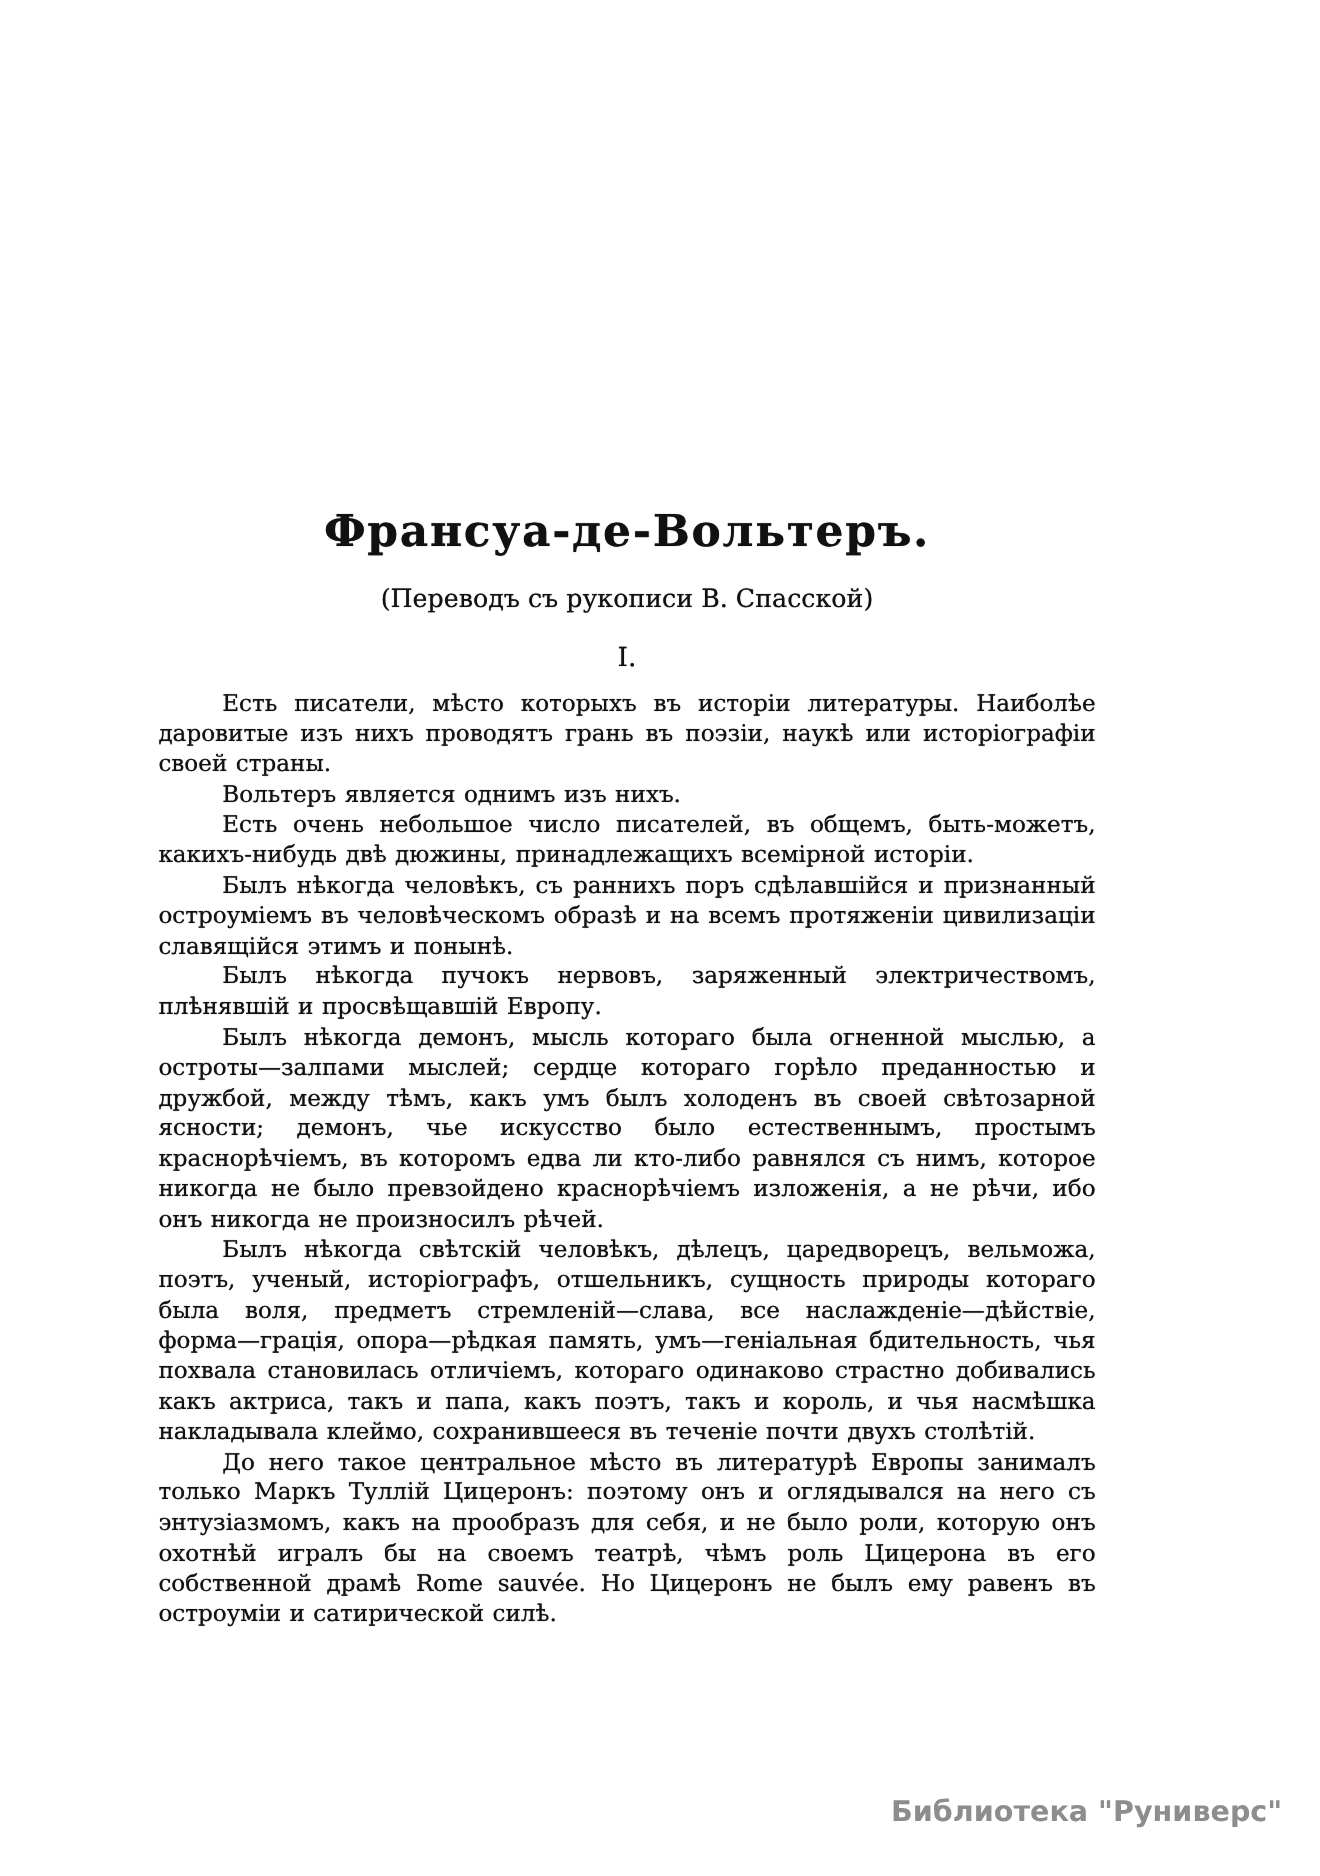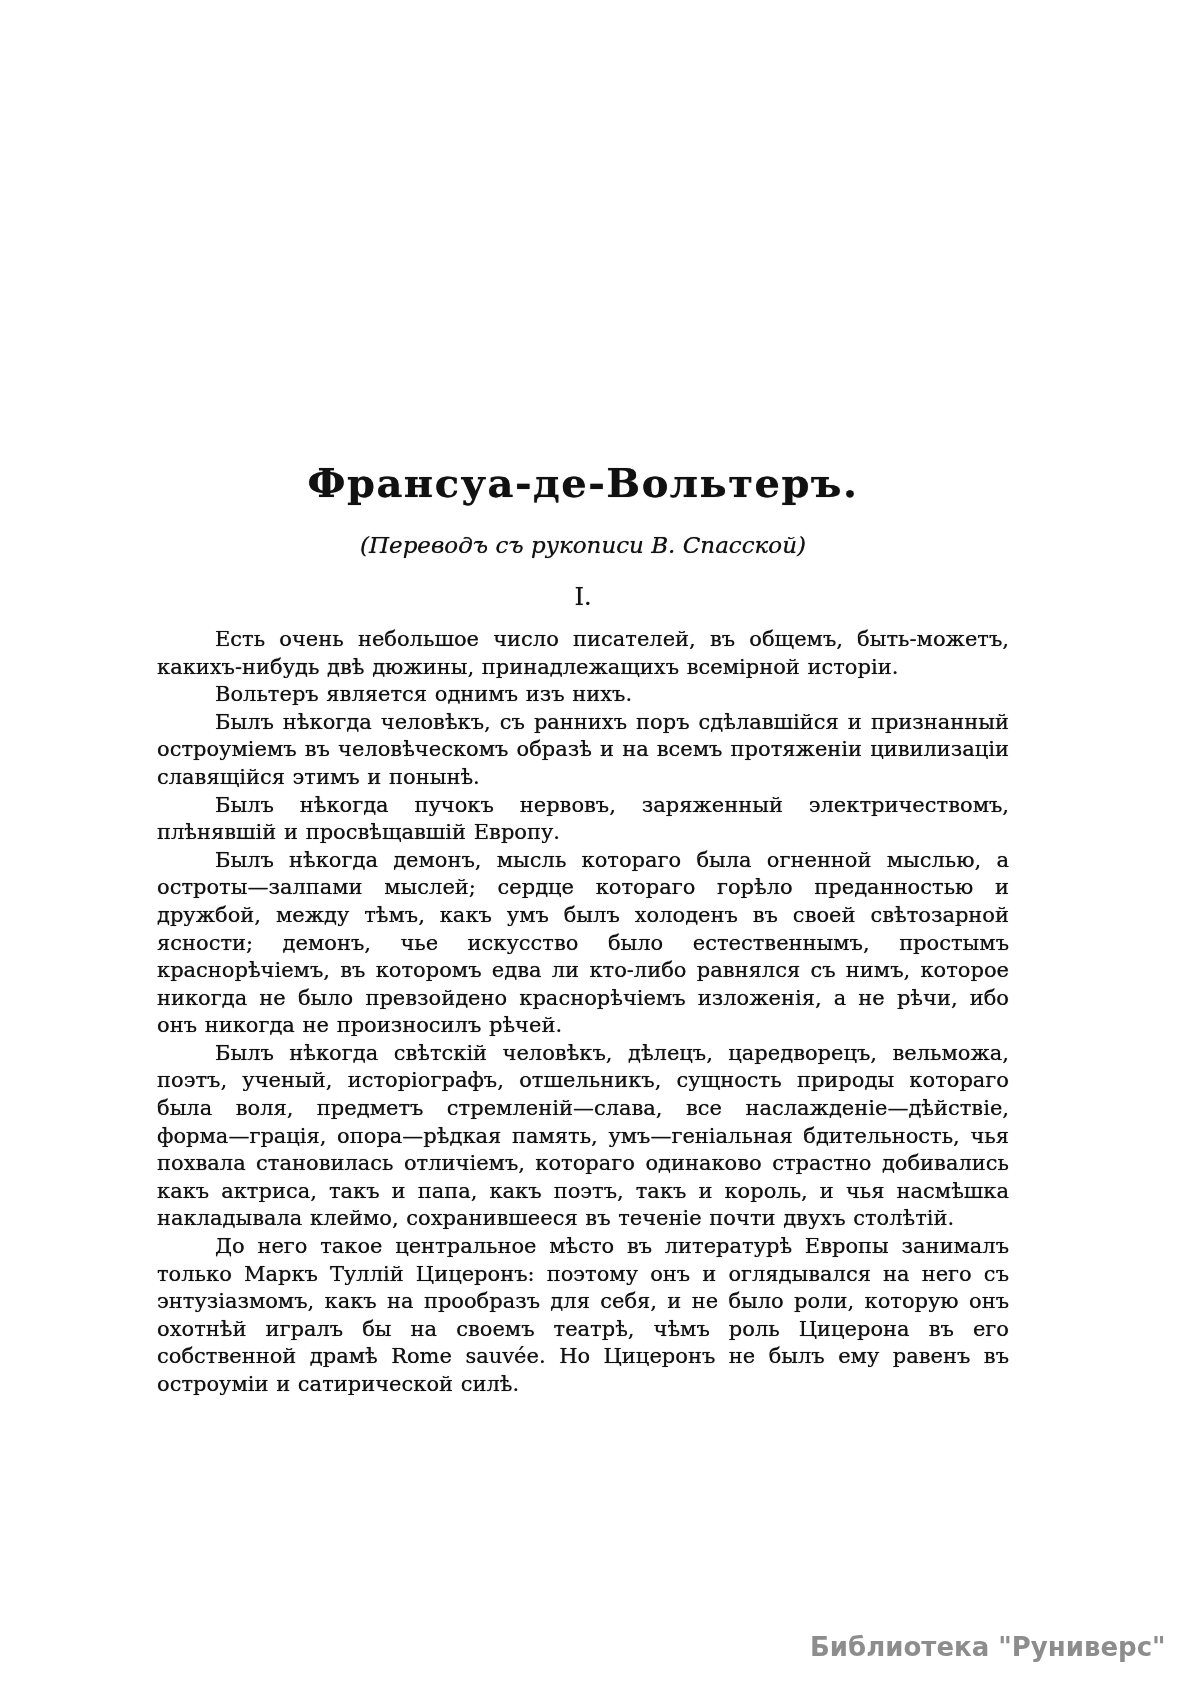--- a/index.html
+++ b/index.html
@@ -11,40 +11,39 @@
     position: relative;
     width: 1200px;
     height: 1705px;
     background: #ffffff;
     overflow: hidden;
     font-family: "DejaVu Serif", serif;
   }
   
   .text-block {
     position: absolute;
-    left: 157px;
+    left: 144px;
     top: 460px;
     width: 852px;
     color: #161616;
     
     filter: blur(0.35px) contrast(1.05);
     text-shadow: 0 0 0.8px rgba(10,10,10,0.75);
   }
   .title {
     margin: 0 0 26px 0;
     text-align: center;
     font-size: 40px;
     font-weight: bold;
     letter-spacing: 1.5px;
     line-height: 1.15;
   }
   .subtitle {
     margin: 0 0 24px 0;
     text-align: center;
-    font-style: italic;
     font-size: 23px;
     line-height: 1.2;
   }
   .section-num {
     margin: 0 0 16px 0;
     text-align: center;
     font-size: 24px;
     line-height: 1.1;
     font-weight: normal;
   }
@@ -74,22 +73,23 @@
 
   <div class="text-block">
 
     <h1 class="title">Франсуа-де-Вольтеръ.</h1>
 
     <div class="subtitle">(Переводъ съ рукописи В. Спасской)</div>
 
     <div class="section-num">I.</div>
 
     <div>
+        <p class="body-para">Есть писатели, мѣсто которыхъ въ исторіи литературы. Наиболѣе даровитые изъ нихъ проводятъ грань въ поэзіи, наукѣ или исторіографіи своей страны.</p>
+        <p class="body-para">Вольтеръ является однимъ изъ нихъ.</p>
         <p class="body-para">Есть очень небольшое число писателей, въ общемъ, быть-можетъ, какихъ-нибудь двѣ дюжины, принадлежащихъ всемірной исторіи.</p>
-        <p class="body-para">Вольтеръ является однимъ изъ нихъ.</p>
         <p class="body-para">Былъ нѣкогда человѣкъ, съ раннихъ поръ сдѣлавшійся и признанный остроуміемъ въ человѣческомъ образѣ и на всемъ протяженіи цивилизаціи славящійся этимъ и понынѣ.</p>
         <p class="body-para">Былъ нѣкогда пучокъ нервовъ, заряженный электричествомъ, плѣнявшій и просвѣщавшій Европу.</p>
         <p class="body-para">Былъ нѣкогда демонъ, мысль котораго была огненной мыслью, а остроты—залпами мыслей; сердце котораго горѣло преданностью и дружбой, между тѣмъ, какъ умъ былъ холоденъ въ своей свѣтозарной ясности; демонъ, чье искусство было естественнымъ, простымъ краснорѣчіемъ, въ которомъ едва ли кто-либо равнялся съ нимъ, которое никогда не было превзойдено краснорѣчіемъ изложенія, а не рѣчи, ибо онъ никогда не произносилъ рѣчей.</p>
         <p class="body-para">Былъ нѣкогда свѣтскій человѣкъ, дѣлецъ, царедворецъ, вельможа, поэтъ, ученый, исторіографъ, отшельникъ, сущность природы котораго была воля, предметъ стремленій—слава, все наслажденіе—дѣйствіе, форма—грація, опора—рѣдкая память, умъ—геніальная бдительность, чья похвала становилась отличіемъ, котораго одинаково страстно добивались какъ актриса, такъ и папа, какъ поэтъ, такъ и король, и чья насмѣшка накладывала клеймо, сохранившееся въ теченіе почти двухъ столѣтій.</p>
         <p class="body-para">До него такое центральное мѣсто въ литературѣ Европы занималъ только Маркъ Туллій Цицеронъ: поэтому онъ и оглядывался на него съ энтузіазмомъ, какъ на прообразъ для себя, и не было роли, которую онъ охотнѣй игралъ бы на своемъ театрѣ, чѣмъ роль Цицерона въ его собственной драмѣ Rome sauvée. Но Цицеронъ не былъ ему равенъ въ остроуміи и сатирической силѣ.</p>
       </div>
 
   </div>
 
   <div class="watermark">Библиотека "Руниверс"</div>

